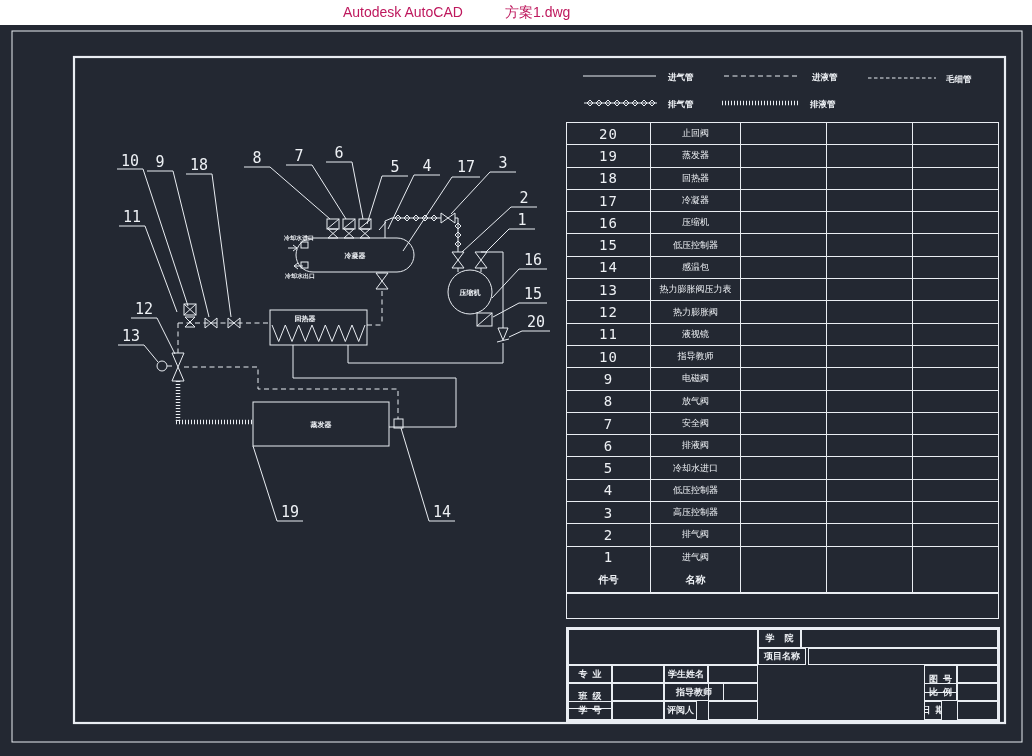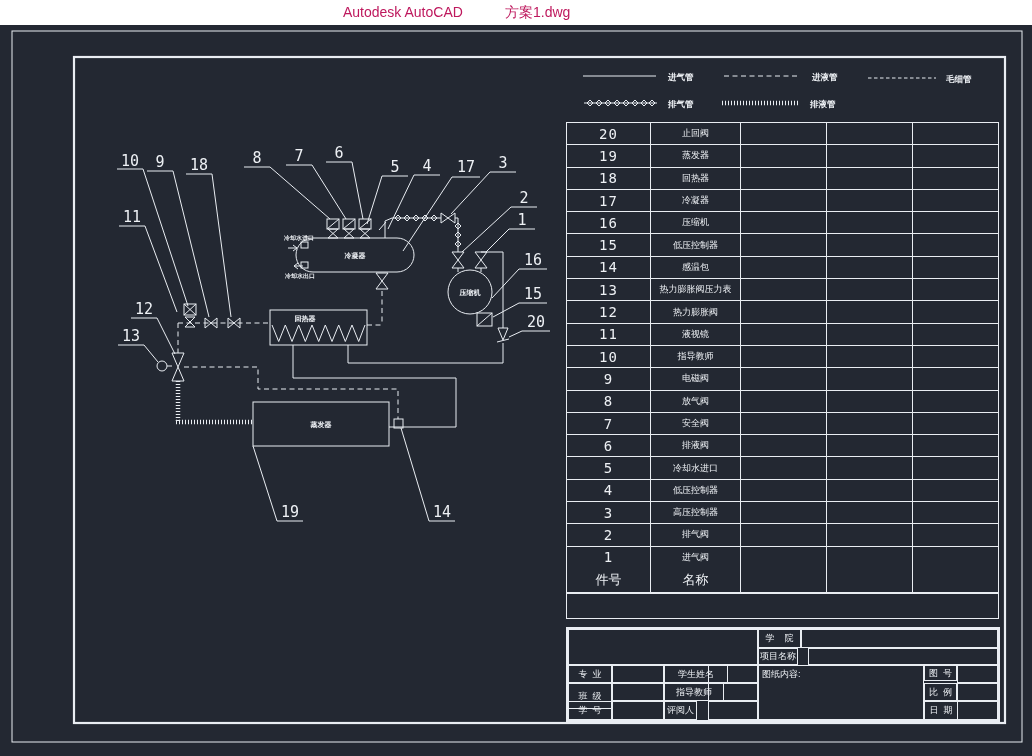--- a/index.html
+++ b/index.html
@@ -30,29 +30,29 @@
   .ptable{position:absolute;left:566px;top:122px;width:433px;height:471px;
           border:1px solid #e9edf2;box-sizing:border-box;display:flex;flex-direction:column}
   .prow{display:grid;grid-template-columns:84px 90px 86px 86px 1fr;flex:1;
         border-bottom:1px solid #e9edf2}
   .prow:last-child{border-bottom:none}
   .pcell{border-right:1px solid #e9edf2;display:flex;align-items:center;justify-content:center;
          color:#eef1f5;overflow:hidden}
   .pcell:last-child{border-right:none}
   .pnum{font-family:"DejaVu Sans Mono",monospace;font-size:14px;letter-spacing:1px}
   .pname{font-size:9px;font-weight:normal;white-space:nowrap}
-  .phead{font-size:13px;font-weight:normal}
+  .phead{font-size:10px;font-weight:bold}
   .pstrip{position:absolute;left:566px;top:593px;width:433px;height:26px;
           border:1px solid #e9edf2;box-sizing:border-box}
 
   
   .tblock{position:absolute;left:566px;top:627px;width:434px;height:95px;
           border:2px solid #e9edf2;box-sizing:border-box}
   .tbc{position:absolute;border:1px solid #e9edf2;box-sizing:border-box;color:#eef1f5;
-       font-weight:normal;font-size:9px;display:flex;align-items:center;justify-content:center;
+       font-weight:bold;font-size:9px;display:flex;align-items:center;justify-content:center;
        white-space:pre;overflow:hidden}
   .tbc.start{align-items:flex-start;justify-content:flex-start;padding:2px 0 0 3px}
 </style>
 </head>
 <body>
 
 <div class="canvas-bg"></div>
 
 <svg class="overlay" viewBox="0 0 1032 756">
 
@@ -447,44 +447,43 @@
     <div class="pcell"></div>
   </div>
 </div>
 
 <div class="pstrip"></div>
 
 <div class="tblock">
   <div class="tbc" style="left:0;top:0;width:190px;height:36px"></div>
   <div class="tbc" style="left:190px;top:0;width:43px;height:19px">学    院</div>
   <div class="tbc" style="left:233px;top:0;width:197px;height:19px"></div>
-  <div class="tbc" style="left:190px;top:19px;width:40px;height:17px">项目名称</div>
+  <div class="tbc" style="left:190px;top:19px;width:48px;height:17px">项目名称</div>
   <div class="tbc" style="left:240px;top:19px;width:190px;height:17px"></div>
 
   <div class="tbc" style="left:0;top:36px;width:44px;height:18px">专  业</div>
   <div class="tbc" style="left:44px;top:36px;width:52px;height:18px"></div>
-  <div class="tbc" style="left:96px;top:36px;width:64px;height:18px">学生姓名</div>
+  <div class="tbc" style="left:96px;top:36px;width:44px;height:18px">学生姓名</div>
   <div class="tbc" style="left:140px;top:36px;width:50px;height:18px"></div>
 
   <div class="tbc" style="left:0;top:54px;width:44px;height:26px">班  级</div>
   <div class="tbc" style="left:44px;top:54px;width:52px;height:18px"></div>
   <div class="tbc" style="left:96px;top:54px;width:60px;height:18px">指导教师</div>
   <div class="tbc" style="left:140px;top:54px;width:50px;height:18px"></div>
 
   <div class="tbc" style="left:0;top:72px;width:44px;height:19px">学  号</div>
   <div class="tbc" style="left:44px;top:72px;width:52px;height:19px"></div>
   <div class="tbc" style="left:96px;top:72px;width:33px;height:19px">评阅人</div>
   <div class="tbc" style="left:140px;top:72px;width:50px;height:19px"></div>
 
-  <div class="tbc start" style="left:190px;top:36px;width:166px;height:55px">图纸内容:</div>
-
-  <div class="tbc" style="left:356px;top:36px;width:33px;height:16px">图  号</div>
+
+  <div class="tbc" style="left:356px;top:36px;width:33px;height:28px">图  号</div>
   <div class="tbc" style="left:389px;top:36px;width:41px;height:18px"></div>
   <div class="tbc" style="left:356px;top:54px;width:33px;height:18px">比  例</div>
   <div class="tbc" style="left:389px;top:54px;width:41px;height:18px"></div>
-  <div class="tbc" style="left:356px;top:72px;width:34px;height:19px">日  期</div>
+  <div class="tbc" style="left:356px;top:72px;width:18px;height:19px">日  期</div>
   <div class="tbc" style="left:389px;top:72px;width:41px;height:19px"></div>
 </div>
 
 <div class="titlebar">
   <span class="app-title">Autodesk AutoCAD</span>
   <span class="doc-title">方案1.dwg</span>
 </div>
 
 </body></html>

